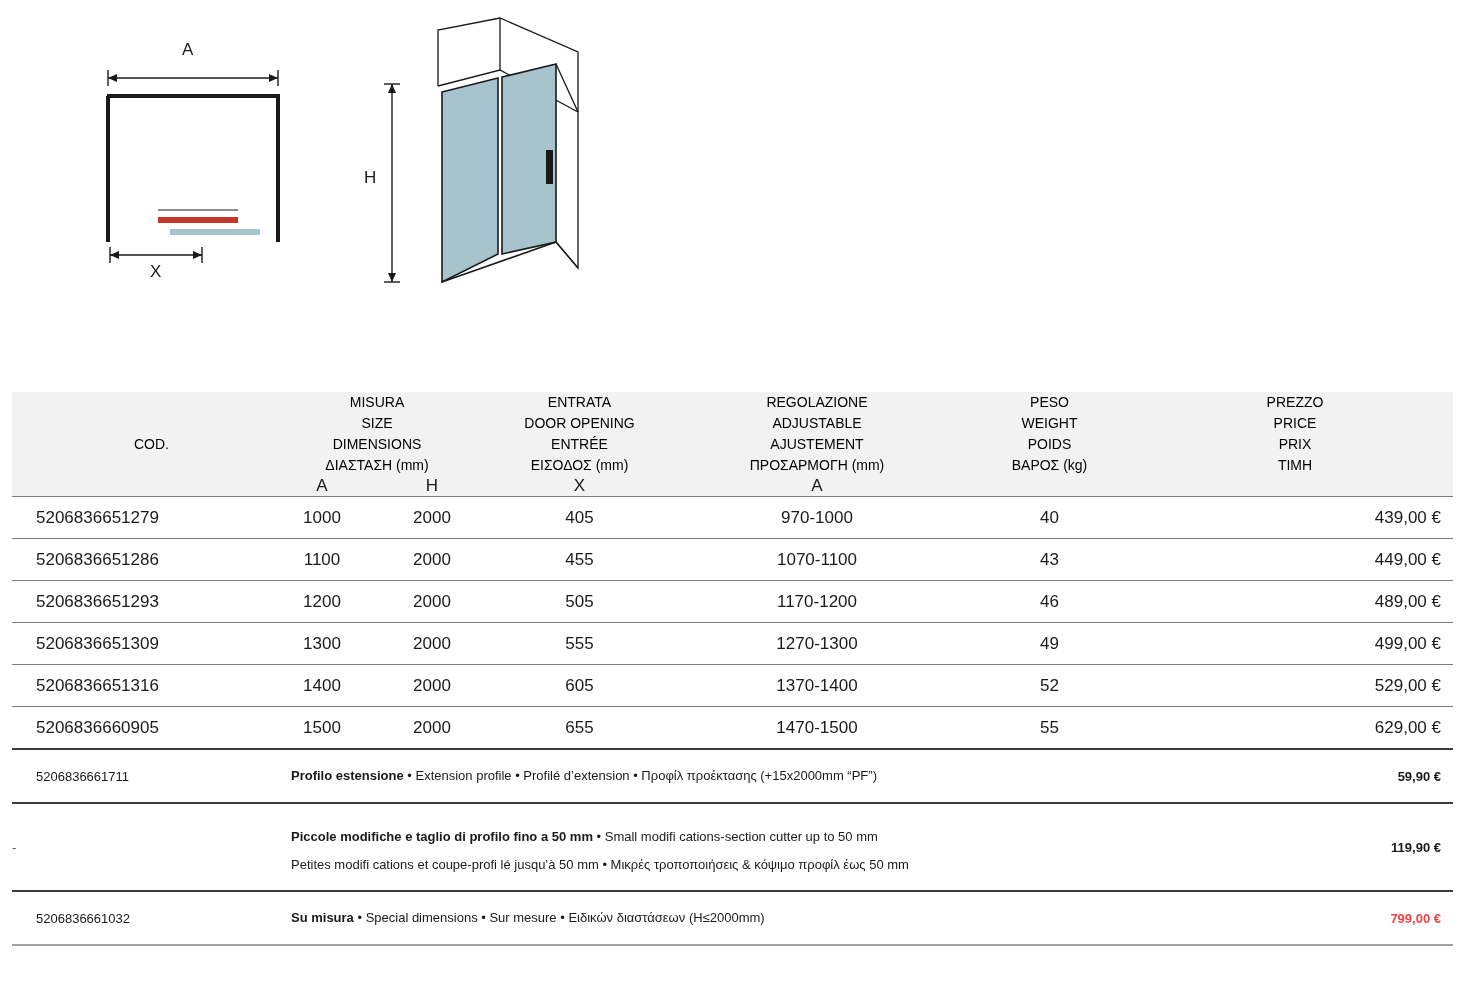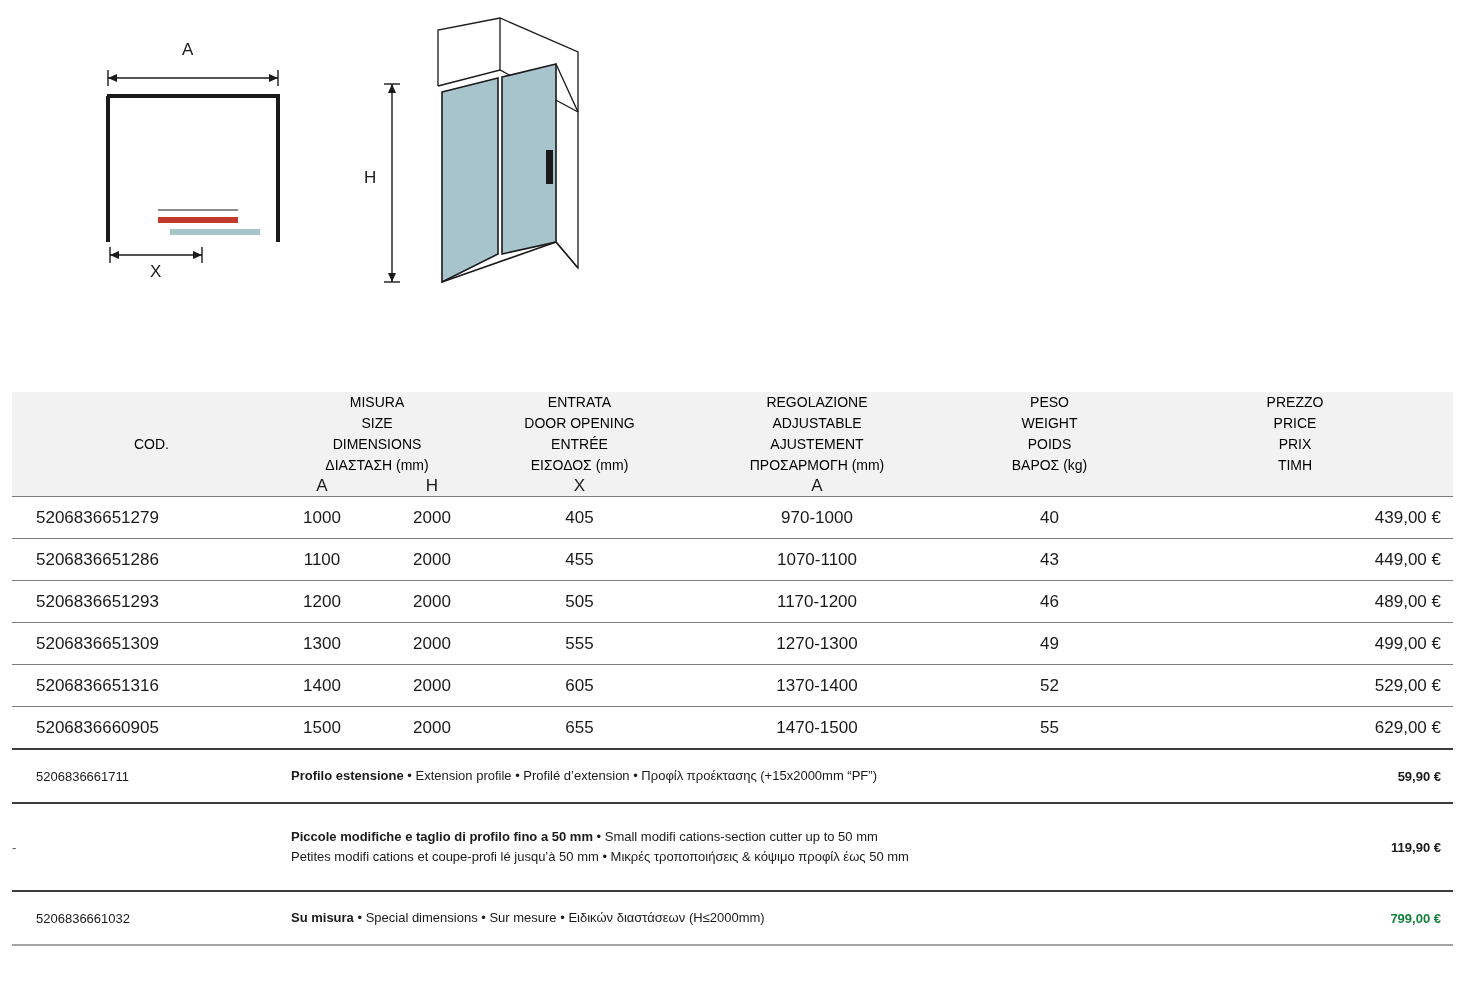--- a/index.html
+++ b/index.html
@@ -115,23 +115,24 @@
     margin-top: 31px;
   }
   .note-row td.note-text b {
     font-weight: bold;
   }
   .tall-note td {
     height: 86px;
   }
   .note-text .line {
     display: block;
+    margin-top: 8px;
   }
   .price-red {
-    color: #15803d;
+    color: #ef4444;
   }
   .thick-top {
     border-top: 2px solid #3c3c3c !important;
   }
   .last-row td {
     border-bottom: 2px solid #a3a3a3;
   }
   .dash-cell {
     text-align: left;
     padding-left: 30px;

